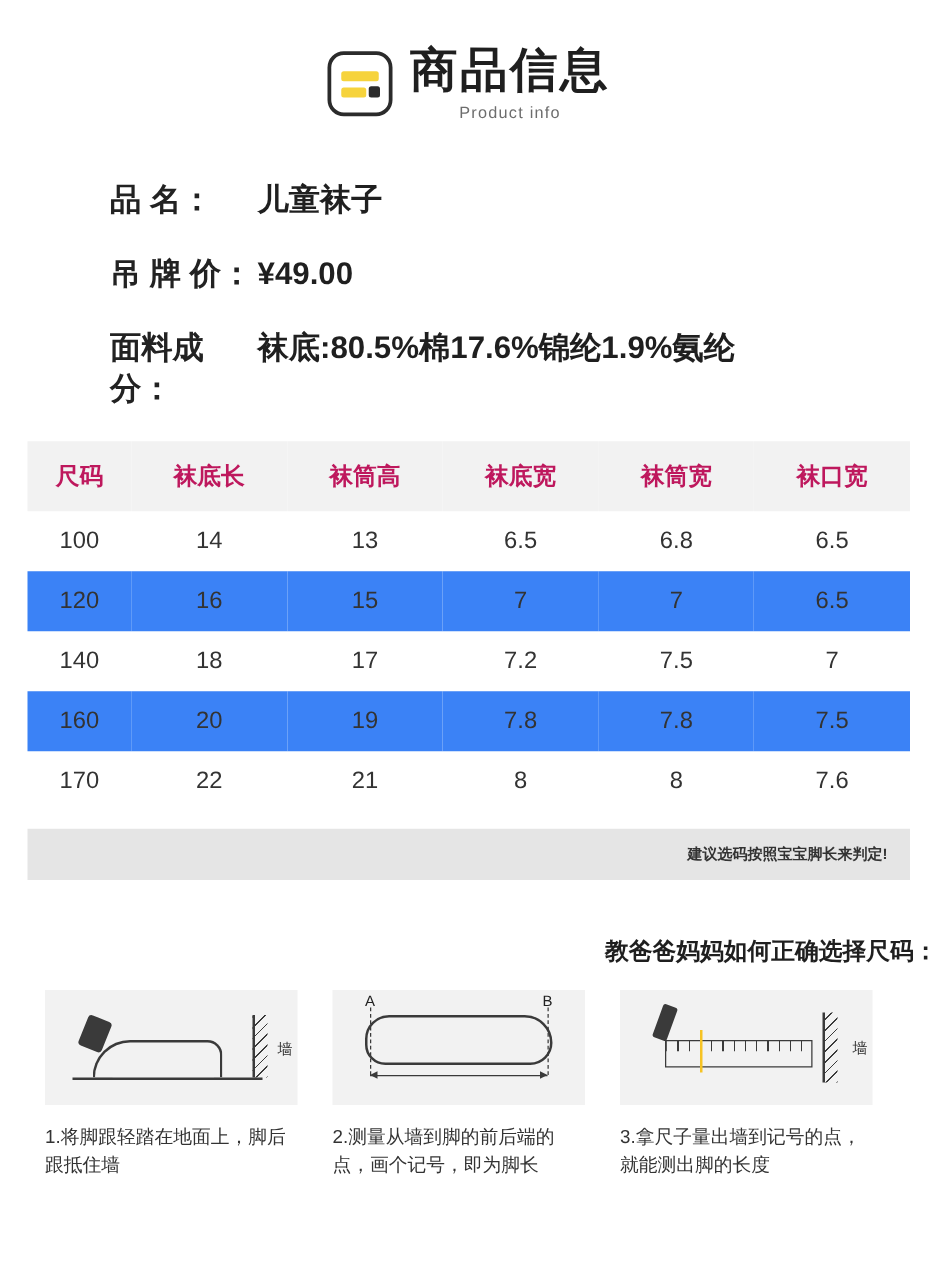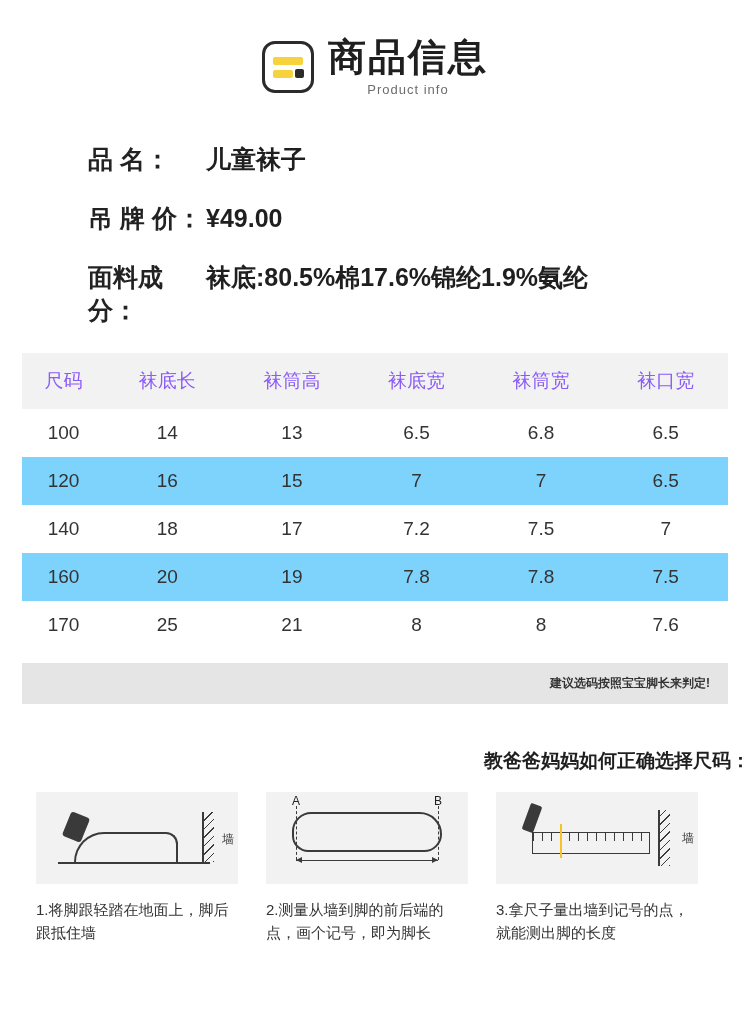--- a/index.html
+++ b/index.html
@@ -100,25 +100,25 @@
     color: #333;
   }
   table.size-table th,
   table.size-table td {
     text-align: center;
     padding: 13px 0;
     font-weight: normal;
   }
   table.size-table thead th {
     background: #f2f2f2;
-    font-weight: normal;
-    color: #8b5cf6;
+    font-weight: bold;
+    color: #be185d;
     padding: 15px 0;
   }
-  table.size-table tbody tr.alt td { background: #7dd3fc; }
+  table.size-table tbody tr.alt td { background: #3b82f6; }
   .table-note {
     background: #e5e5e5;
     text-align: right;
     font-size: 12px;
     color: #333;
     padding: 12px 18px;
     margin-top: 14px;
     font-weight: bold;
   }
 
@@ -323,21 +323,21 @@
         <tr class="alt">
           <td>160</td>
           <td>20</td>
           <td>19</td>
           <td>7.8</td>
           <td>7.8</td>
           <td>7.5</td>
         </tr>
         <tr>
           <td>170</td>
-          <td>25</td>
+          <td>22</td>
           <td>21</td>
           <td>8</td>
           <td>8</td>
           <td>7.6</td>
         </tr>
       </tbody>
     </table>
     <div class="table-note">建议选码按照宝宝脚长来判定!</div>
   </div>
 

